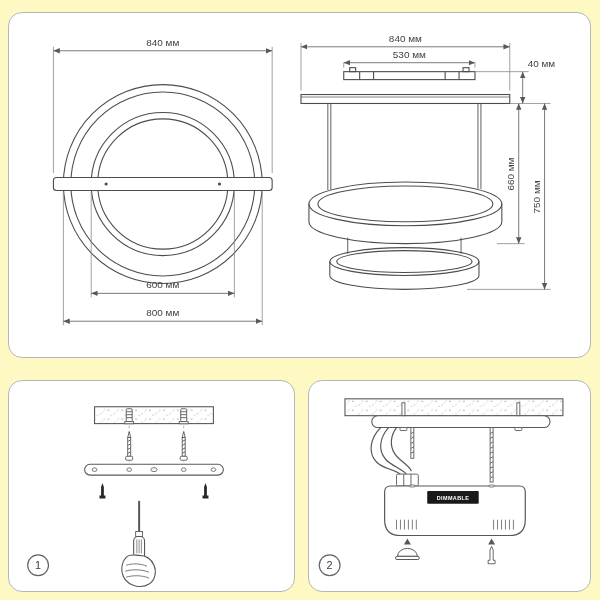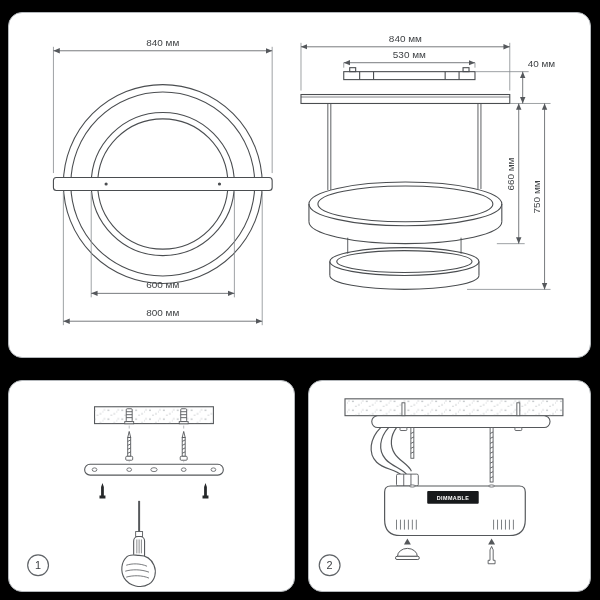--- a/index.html
+++ b/index.html
@@ -1,17 +1,17 @@
 <!DOCTYPE html>
 <html><head>
 <meta charset="utf-8">
 <style>
   * { margin:0; padding:0; box-sizing:border-box; }
   html,body { width:600px; height:600px; background:#ffffff; font-family:"Liberation Sans",sans-serif; }
-  .stage { position:relative; width:600px; height:600px; background:#000000; overflow:hidden;padding-left:24px; }
+  .stage { position:relative; width:600px; height:600px; background:#fef9c3; overflow:hidden;padding-left:24px; }
   .panel { position:absolute; background:#ffffff; border:1.5px solid #b3b7bb; border-radius:14px; }
   .panel svg { display:block; width:100%; height:100%; }
   #panel-top { left:8px; top:12px; width:583px; height:346px; }
   #panel-s1 { left:8px; top:380px; width:287px; height:212px; }
   #panel-s2 { left:308px; top:380px; width:283px; height:212px; }
   text { font-family:"Liberation Sans",sans-serif; font-size:10px; fill:#3c3f42; }
   .badge-num { font-size:11px; }
   .driver-label { font-size:5.5px; fill:#ffffff; letter-spacing:.4px; font-weight:bold; }
 </style>
 </head>

